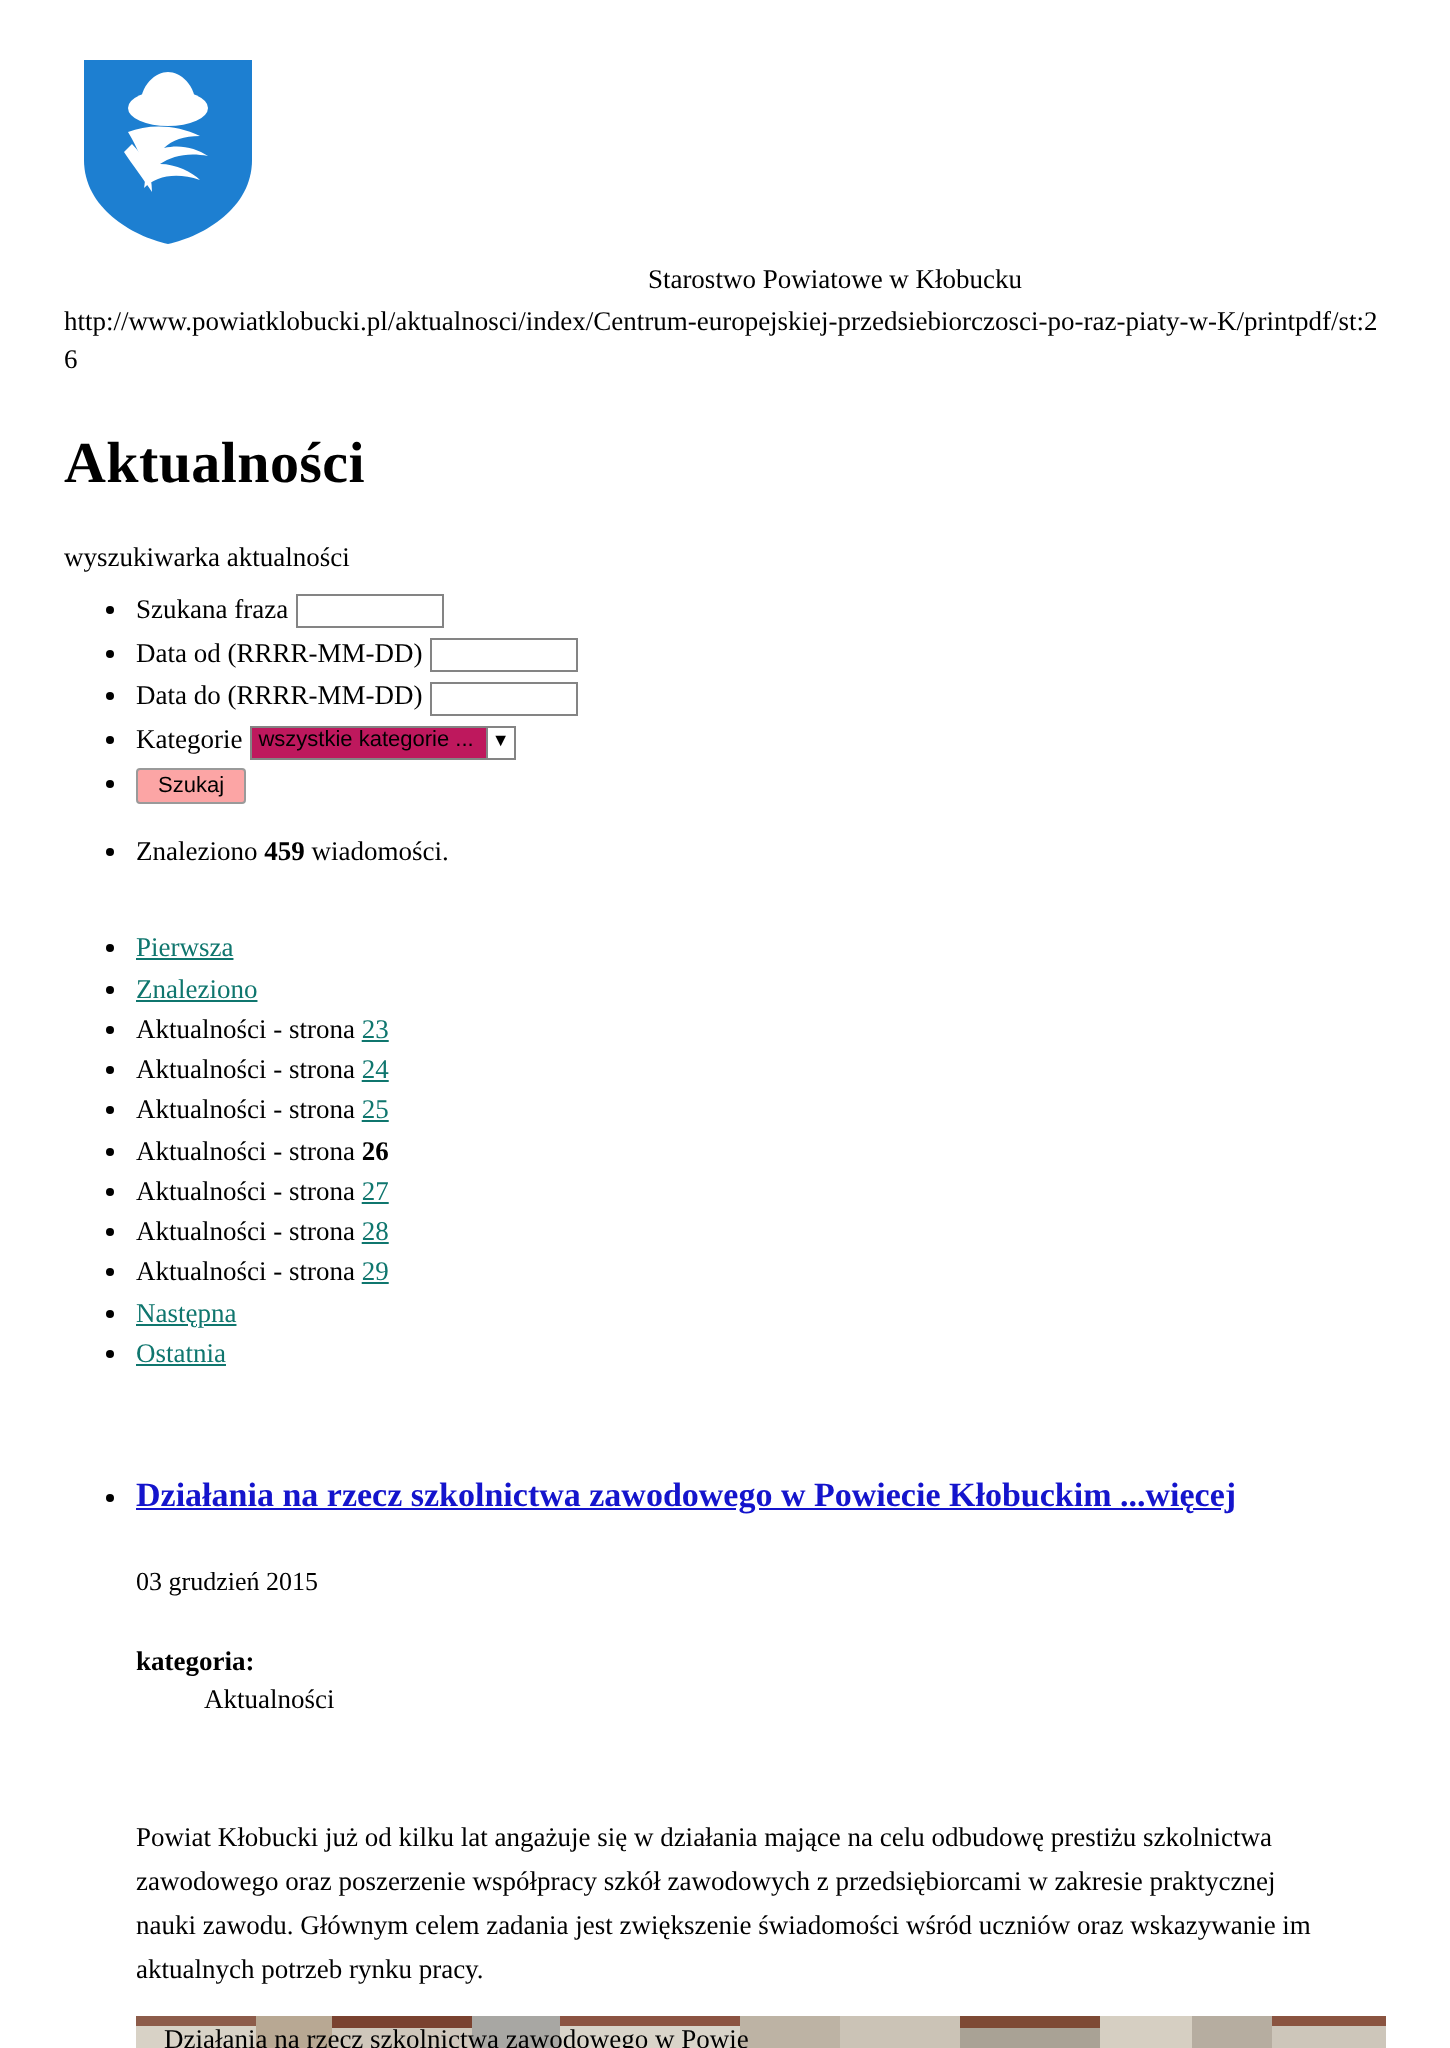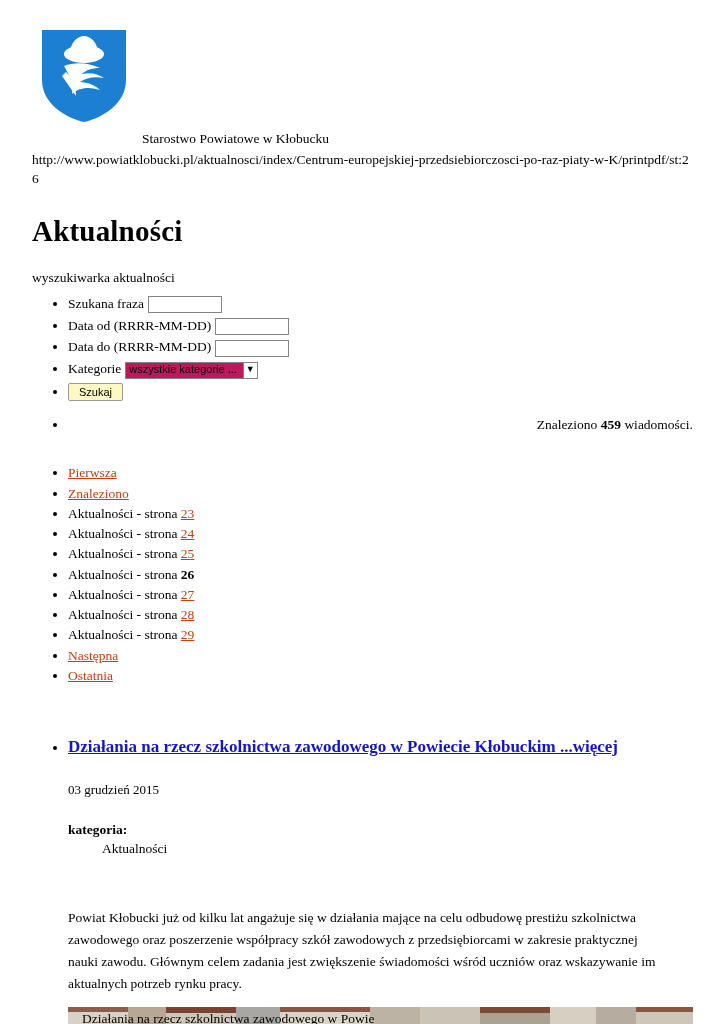--- a/index.html
+++ b/index.html
@@ -26,20 +26,21 @@
   }
   .crest {
     width: 88px;
     height: 96px;
   }
   .site-title {
     font-size: 13.5px;
     margin-left: 110px;
     margin-top: 2px;
     line-height: 1.3;
+    text-align: center;
   }
   .url-line {
     font-size: 13.5px;
     line-height: 1.45;
     margin-top: 2px;
     word-break: break-all;
     max-width: 660px;
   }
   h1.page-title {
     font-size: 29px;
@@ -98,43 +99,42 @@
     width: 13px;
     text-align: center;
     font-size: 9px;
     line-height: 13px;
     height: 15px;
     background: #ffffff;
   }
   .btn {
     font-family: "Liberation Sans", sans-serif;
     font-size: 11px;
-    background: #fef9c3;
+    background: #fca5a5;
     border: 1px solid #9a9a9a;
     border-radius: 2px;
     padding: 2px 10px;
     color: #000;
     cursor: default;
   }
   ul.plain-list {
     margin-top: 16px;
-    text-align: right;
   }
   ul.plain-list li {
     font-size: 13.5px;
   }
   ul.pager-list {
     margin-top: 30px;
   }
   ul.pager-list li {
     font-size: 13.5px;
     line-height: 1.5;
   }
   a.link {
-    color: #c2410c;
+    color: #0f766e;
     text-decoration: underline;
     text-align: right;
   }
   .bold {
     font-weight: bold;
   }
   ul.article-list {
     margin-top: 48px;
   }
   ul.article-list li {

